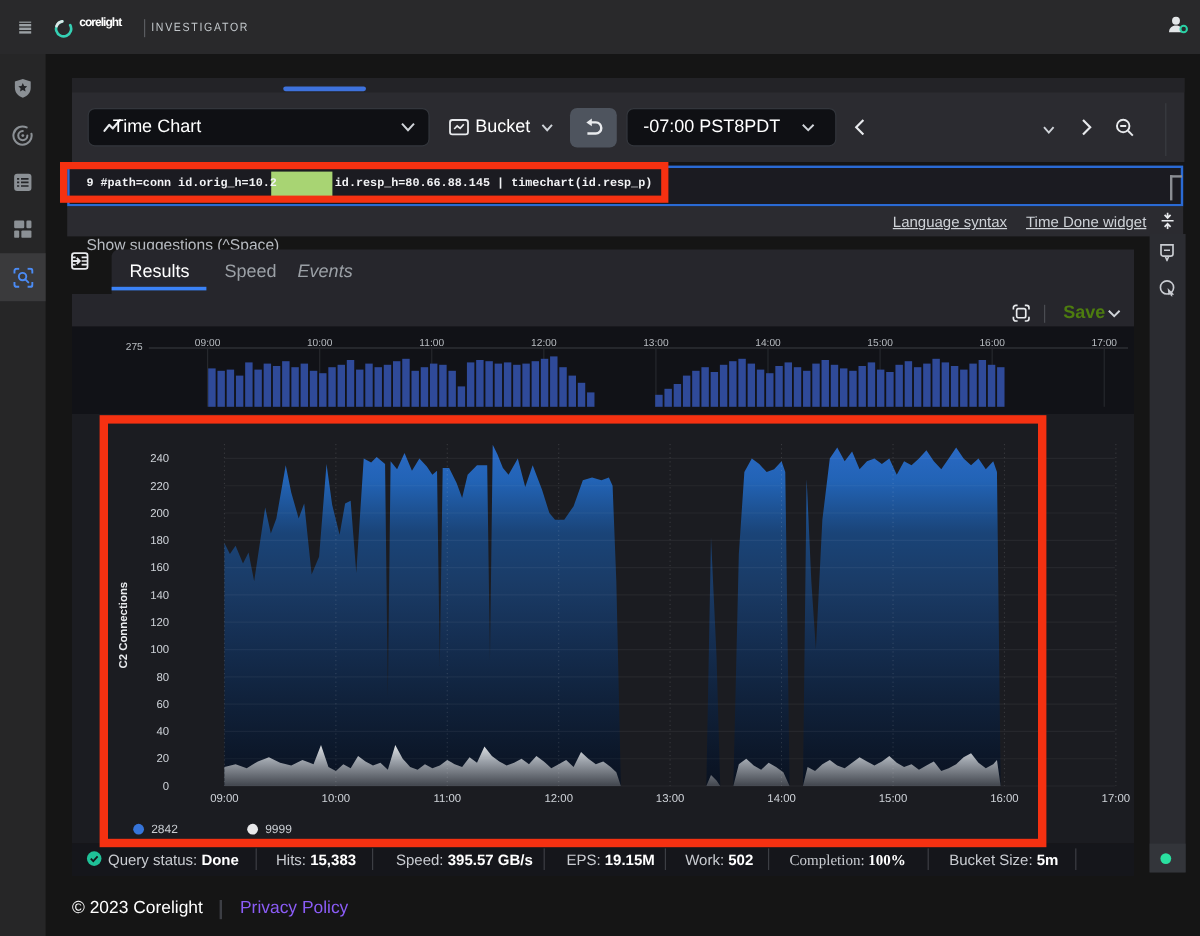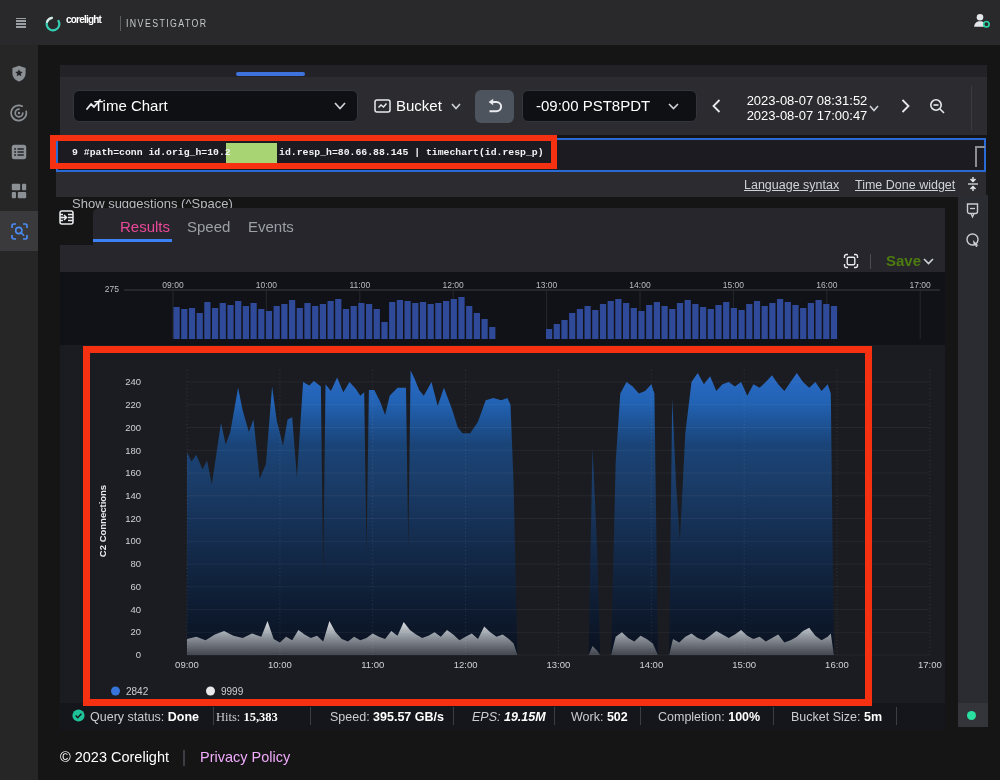--- a/index.html
+++ b/index.html
@@ -54,21 +54,21 @@
   #statusbar { left:60px; top:703px; width:885px; height:27px; background:#15161b; }
   .stitem { position:absolute; top:709.5px; font-size:12.5px; color:#c9ccd1; }
   .stitem b { color:#fff; font-weight:bold; }
   .stsep { position:absolute; top:707px; width:1px; height:18px; background:#3c3e44; }
 
   
   #rail { left:958px; top:195px; width:30px; height:532px; background:#2b2c31; }
 
   
   #footer { left:60px; top:749px; color:#fff; font-size:14.5px; }
-  #privacy { left:200px; top:749px; color:#f0abfc; font-size:14.5px; }
+  #privacy { left:200px; top:749px; color:#8b5cf6; font-size:14.5px; }
   #footsep { left:183px; top:750px; width:1.5px; height:16px; background:#3c3e44; }
 </style>
 </head>
 <body>
 <div id="page">
 
   <div class="abs" id="header"></div>
   <div class="abs" id="burger" style="left:16px; top:17.5px;">
       <div></div>
       <div></div>
@@ -138,29 +138,28 @@
       <path d="M1 1 L5 5.5 L9 1" fill="none" stroke="#cfd3d8" stroke-width="1.6"></path>
     </svg>
 
   <div class="abs" style="left:475px; top:90px; width:39px; height:33px; background:#4e545e; border-radius:6px;"></div>
   <svg class="abs" style="left:485px; top:98px;" width="19" height="16" viewBox="0 0 19 16">
     <path d="M4.5 13.2 H11.5 A4.6 4.6 0 0 0 11.5 4 H7.2" fill="none" stroke="#e9ebee" stroke-width="2"></path>
     <path d="M8.2 0.8 L3.6 4 L8.2 7.2 Z" fill="#e9ebee"></path>
   </svg>
 
   <div class="abs pill" style="left:522px; top:90px; width:175px; height:32px;"></div>
-  <div class="abs ptext" style="left:536px; top:97px;">-09:00 PST8PDT</div>
+  <div class="abs ptext" style="left:536px; top:97px;">-07:00 PST8PDT</div>
   <svg class="abs" style="left:668px; top:103px;" width="11" height="7" viewBox="0 0 11 7">
       <path d="M1 1 L5.5 5.5 L10 1" fill="none" stroke="#cfd3d8" stroke-width="1.6"></path>
     </svg>
 
   <svg class="abs" style="left:712px; top:99px;" width="9" height="14" viewBox="0 0 9 14">
       <path d="M7.5 1 L1.5 7 L7.5 13" fill="none" stroke="#e8eaed" stroke-width="1.8"></path>
     </svg>
-  <div class="abs" style="left:742px; top:94px; width:130px; color:#fff; font-size:13px; line-height:14.5px; text-align:center;">2023-08-07 08:31:52<br>2023-08-07 17:00:47</div>
   <svg class="abs" style="left:869px; top:105px;" width="10" height="7" viewBox="0 0 10 7">
       <path d="M1 1 L5 5.5 L9 1" fill="none" stroke="#cfd3d8" stroke-width="1.6"></path>
     </svg>
   <svg class="abs" style="left:901px; top:99px;" width="9" height="14" viewBox="0 0 9 14">
       <path d="M1.5 1 L7.5 7 L1.5 13" fill="none" stroke="#e8eaed" stroke-width="1.8"></path>
     </svg>
   <svg class="abs" style="left:929px; top:98px;" width="17" height="17" viewBox="0 0 17 17">
     <circle cx="7" cy="7" r="5.2" fill="none" stroke="#e8eaed" stroke-width="1.6"></circle>
     <line x1="4.5" y1="7" x2="9.5" y2="7" stroke="#e8eaed" stroke-width="1.6"></line>
     <line x1="11" y1="11" x2="15" y2="15" stroke="#e8eaed" stroke-width="1.6"></line>
@@ -184,23 +183,23 @@
     <path d="M6 14 V10 M3.5 12 L6 9.4 L8.5 12" fill="none" stroke="#e8eaed" stroke-width="1.4"></path>
     <line x1="1" y1="7" x2="11" y2="7" stroke="#e8eaed" stroke-width="1.2"></line>
   </svg>
 
   <svg class="abs" style="left:59px; top:210px;" width="15" height="15" viewBox="0 0 15 15">
     <rect x="1" y="1" width="13" height="13" rx="2" fill="none" stroke="#e8eaed" stroke-width="1.5"></rect>
     <path d="M1 4.5 H4 M9 4.5 H14 M1 7.5 H4 M9 7.5 H14 M1 10.5 H4 M9 10.5 H14" stroke="#e8eaed" stroke-width="1.3"></path>
     <path d="M2 7.5 H7 M5 5 L7.5 7.5 L5 10" fill="none" stroke="#e8eaed" stroke-width="1.5"></path>
   </svg>
   <div class="abs" id="tabpanel"></div>
-  <div class="abs tab" style="left:120px; color:#ec4899;">Results</div>
+  <div class="abs tab" style="left:108px; color:#ffffff;">Results</div>
   <div class="abs tab" style="left:187px;">Speed</div>
-  <div class="abs tab" style="left:248px;">Events</div>
+  <div class="abs tab" style="left:248px;font-style:italic;">Events</div>
   <div class="abs" id="tabunderline"></div>
 
   <div class="abs" id="rescard"></div>
   <div class="abs" id="resstrip"></div>
   <svg class="abs" style="left:843px; top:253px;" width="16" height="16" viewBox="0 0 16 16">
     <path d="M5 1.5 H3.5 A2 2 0 0 0 1.5 3.5 V5 M11 1.5 H12.5 A2 2 0 0 1 14.5 3.5 V5 M5 14.5 H3.5 A2 2 0 0 1 1.5 12.5 V11 M11 14.5 H12.5 A2 2 0 0 0 14.5 12.5 V11" fill="none" stroke="#e8eaed" stroke-width="1.4"></path>
     <rect x="4.2" y="4.2" width="7.6" height="7.6" rx="1.5" fill="none" stroke="#e8eaed" stroke-width="1.4"></rect>
   </svg>
   <div class="abs" id="ressep"></div>
   <div class="abs" id="savetext">Save</div>
@@ -397,25 +396,25 @@
     <text x="161" y="349.5" font-family="Liberation Sans,sans-serif" font-size="10" fill="#c9cdd2">9999</text>
   </svg>
   <div class="abs" id="chartredbox"></div>
 
   <div class="abs" id="statusbar"></div>
   <svg class="abs" style="left:72px; top:709px;" width="13" height="13" viewBox="0 0 15 15">
     <circle cx="7.5" cy="7.5" r="7" fill="#1fc198"></circle>
     <path d="M4.2 7.6 L6.6 10 L10.8 5.4" fill="none" stroke="#15161a" stroke-width="1.7"></path>
   </svg>
   <div class="abs stitem" style="left:90px;">Query status: <b>Done</b></div>
-  <div class="abs stitem" style="left:216px;font-family:Liberation Serif, serif;">Hits: <b>15,383</b></div>
+  <div class="abs stitem" style="left:230px;">Hits: <b>15,383</b></div>
   <div class="abs stitem" style="left:330px;">Speed: <b>395.57 GB/s</b></div>
-  <div class="abs stitem" style="left:472px;font-style:italic;">EPS: <b>19.15M</b></div>
+  <div class="abs stitem" style="left:472px;">EPS: <b>19.15M</b></div>
   <div class="abs stitem" style="left:571px;">Work: <b>502</b></div>
-  <div class="abs stitem" style="left:658px;">Completion: <b>100%</b></div>
+  <div class="abs stitem" style="left:658px;font-family:Liberation Serif, serif;">Completion: <b>100%</b></div>
   <div class="abs stitem" style="left:791px;">Bucket Size: <b>5m</b></div>
   <div class="abs stsep" style="left:213px;"></div>
   <div class="abs stsep" style="left:310px;"></div>
   <div class="abs stsep" style="left:453px;"></div>
   <div class="abs stsep" style="left:554px;"></div>
   <div class="abs stsep" style="left:640px;"></div>
   <div class="abs stsep" style="left:773px;"></div>
   <div class="abs stsep" style="left:896px;"></div>
 
   <div class="abs" id="rail"></div>

